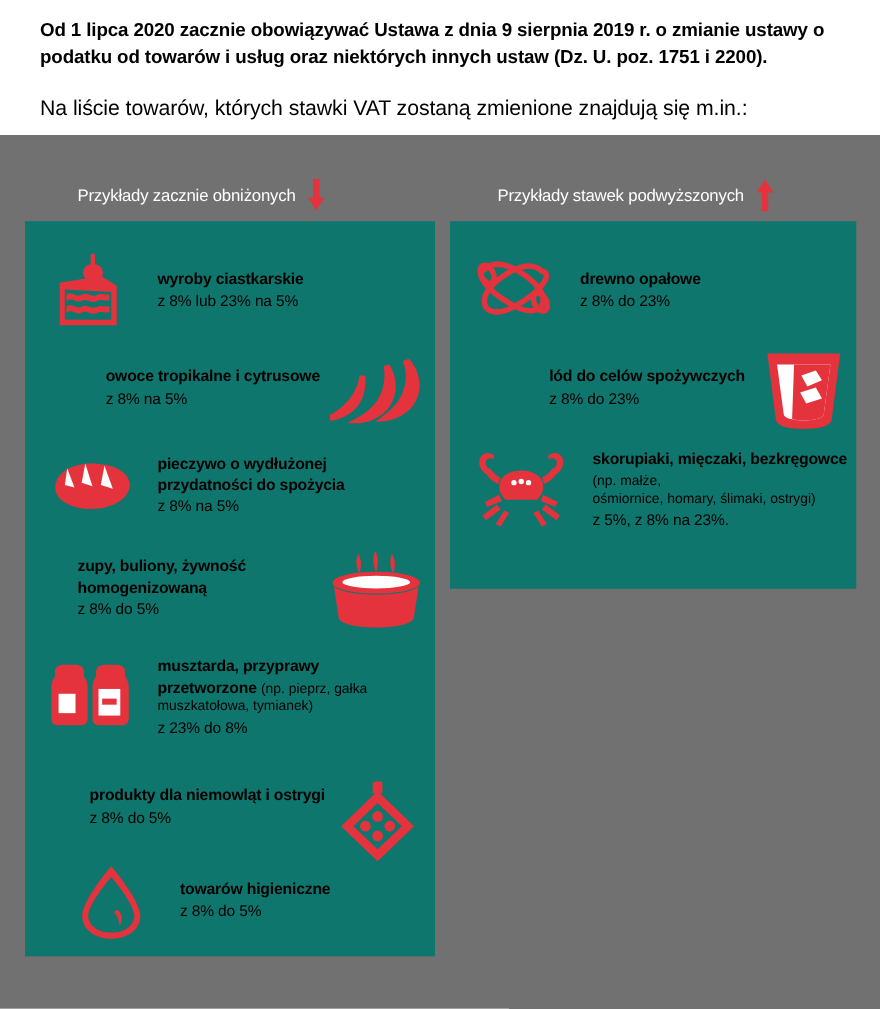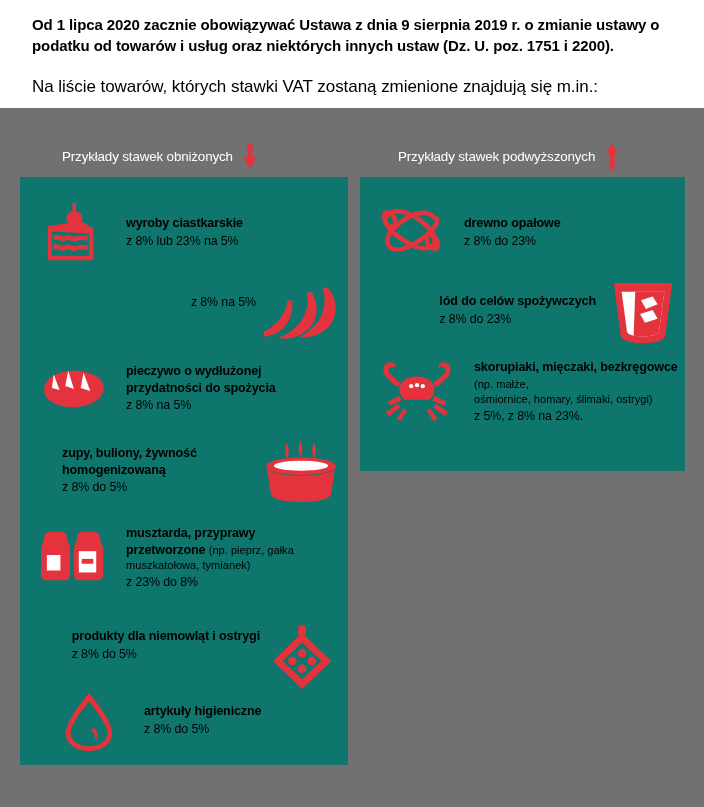--- a/index.html
+++ b/index.html
@@ -108,21 +108,21 @@
 <body>
 
 <div class="intro">
   <div class="intro-lead">Od 1 lipca 2020 zacznie obowiązywać Ustawa z dnia 9 sierpnia 2019 r. o zmianie ustawy o podatku od towarów i usług oraz niektórych innych ustaw (Dz. U. poz. 1751 i 2200).</div>
   <div class="intro-sub">Na liście towarów, których stawki VAT zostaną zmienione znajdują się m.in.:</div>
 </div>
 
 <div class="stage">
 
   <div class="col-head left">
-    <span>Przykłady stawek obniżonych</span>
+    <span>Przykłady zacznie obniżonych</span>
     <svg class="arrow" viewBox="0 0 14 26">
       <path d="M4.4 0 H9.6 V15 H13.6 L7 25.4 L0.4 15 H4.4 Z" fill="#E4333C"></path>
     </svg>
   </div>
 
   <div class="col-head right">
     <span>Przykłady stawek podwyższonych</span>
     <svg class="arrow" viewBox="0 0 14 26">
       <path d="M7 0.6 L13.6 11 H9.6 V26 H4.4 V11 H0.4 Z" fill="#E4333C"></path>
     </svg>
@@ -155,20 +155,21 @@
       <div class="icon-box" style="width:84px; height:62px;">
         <svg viewBox="0 0 82 60" width="80" height="58">
           <g fill="#E4333C">
             <path d="M60 4 l5 -2 l3 4 c7 10 8 24 1 34 c-7 10 -20 15 -32 14 c6 -4 13 -9 19 -17 c7 -10 8 -23 4 -33 Z"></path>
             <path d="M44 8 l5 -1 l2 4 c5 11 4 24 -4 33 c-8 9 -21 13 -33 11 c7 -3 15 -7 22 -15 c8 -9 10 -22 8 -32 Z"></path>
             <path d="M24 16 l5 0 l0 4 c0 11 -4 22 -14 28 c-9 6 -20 7 -29 4 c7 -1 15 -3 22 -9 c9 -7 15 -17 16 -27 Z"></path>
           </g>
         </svg>
       </div>
       <div class="txt" style="margin-right:6px; padding-top:10px;">
+        <div class="t1">owoce tropikalne i cytrusowe</div>
         <div class="t2">z 8% na 5%</div>
       </div>
     </div>
 
     <div class="row icon-left" style="left:14px; top:182px; width:306px;">
       <div class="icon-box" style="width:78px; height:60px;">
         <svg viewBox="0 0 76 50" width="74" height="48">
           <g fill="#E4333C">
             <path d="M8 26 c0,-12 14,-20 30,-20 c18,0 32,7 32,18 c0,11 -14,20 -32,20 c-16,0 -30,-7 -30,-18 Z"></path>
             <path d="M18 10 l6 16 l-8 -2 Z" fill="#fff"></path>
@@ -244,21 +245,21 @@
       <div class="icon-box" style="width:66px; height:66px;">
         <svg viewBox="0 0 64 64" width="62" height="62">
           <g fill="#E4333C">
             <path d="M32 2 C32 2 8 30 8 43 C8 54 18 62 32 62 C46 62 56 54 56 43 C56 30 32 2 32 2 Z
                      M32 11 C32 11 13 33 13 43 C13 51 21 57 32 57 C43 57 51 51 51 43 C51 33 32 11 32 11 Z" fill-rule="evenodd"></path>
             <path d="M37 38 c4,3 5,9 2,13 c-1,-5 -2,-9 -5,-11 Z"></path>
           </g>
         </svg>
       </div>
       <div class="txt" style="margin-left:22px; padding-top:14px;">
-        <div class="t1">artykuły higieniczne</div>
+        <div class="t1">towarów higieniczne</div>
         <div class="t2">z 8% do 5%</div>
       </div>
     </div>
 
   </div>
 
   <div class="panel right">
 
     <div class="row icon-left" style="left:12px; top:22px; width:300px;">
       <div class="icon-box" style="width:78px; height:64px;">

